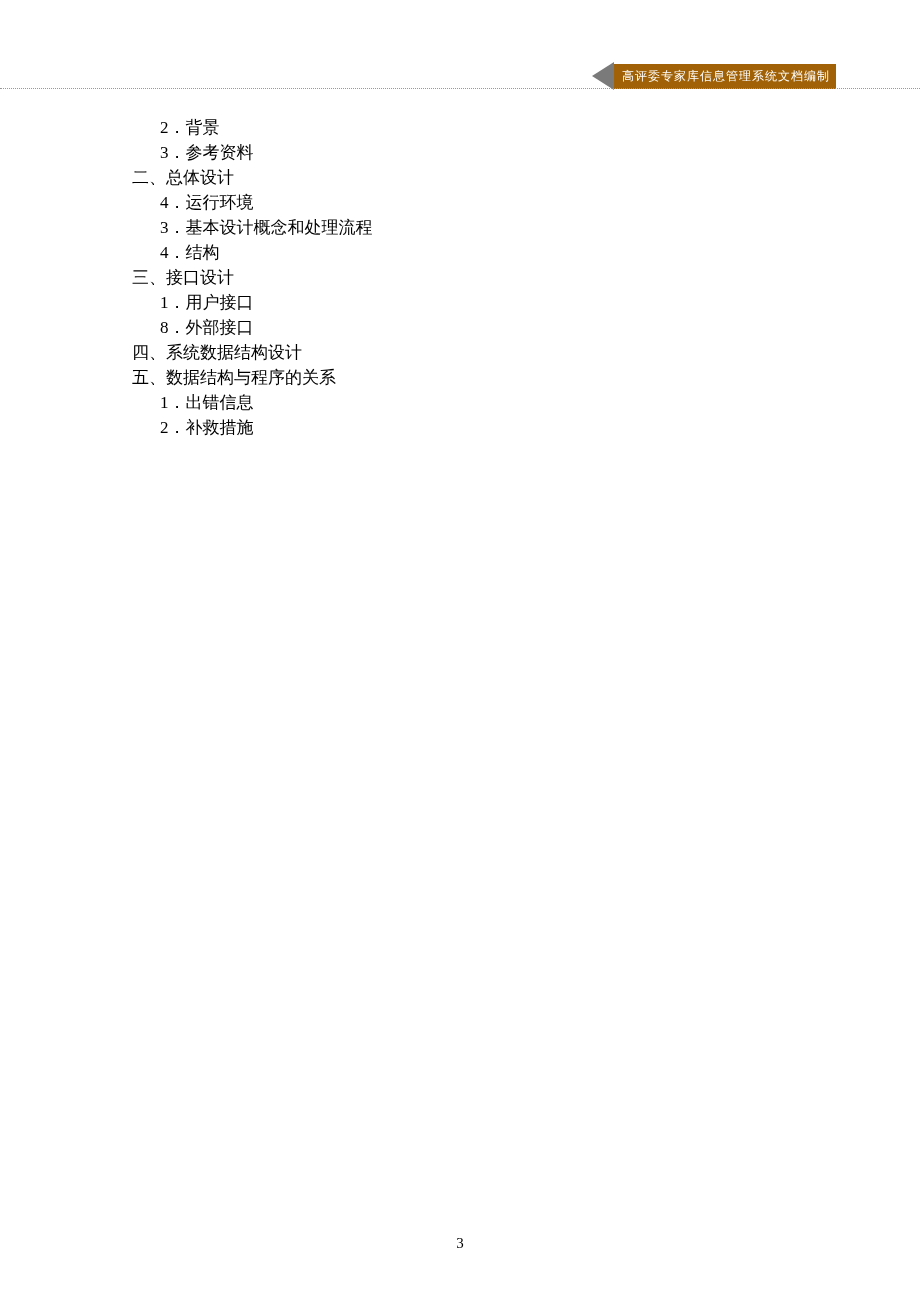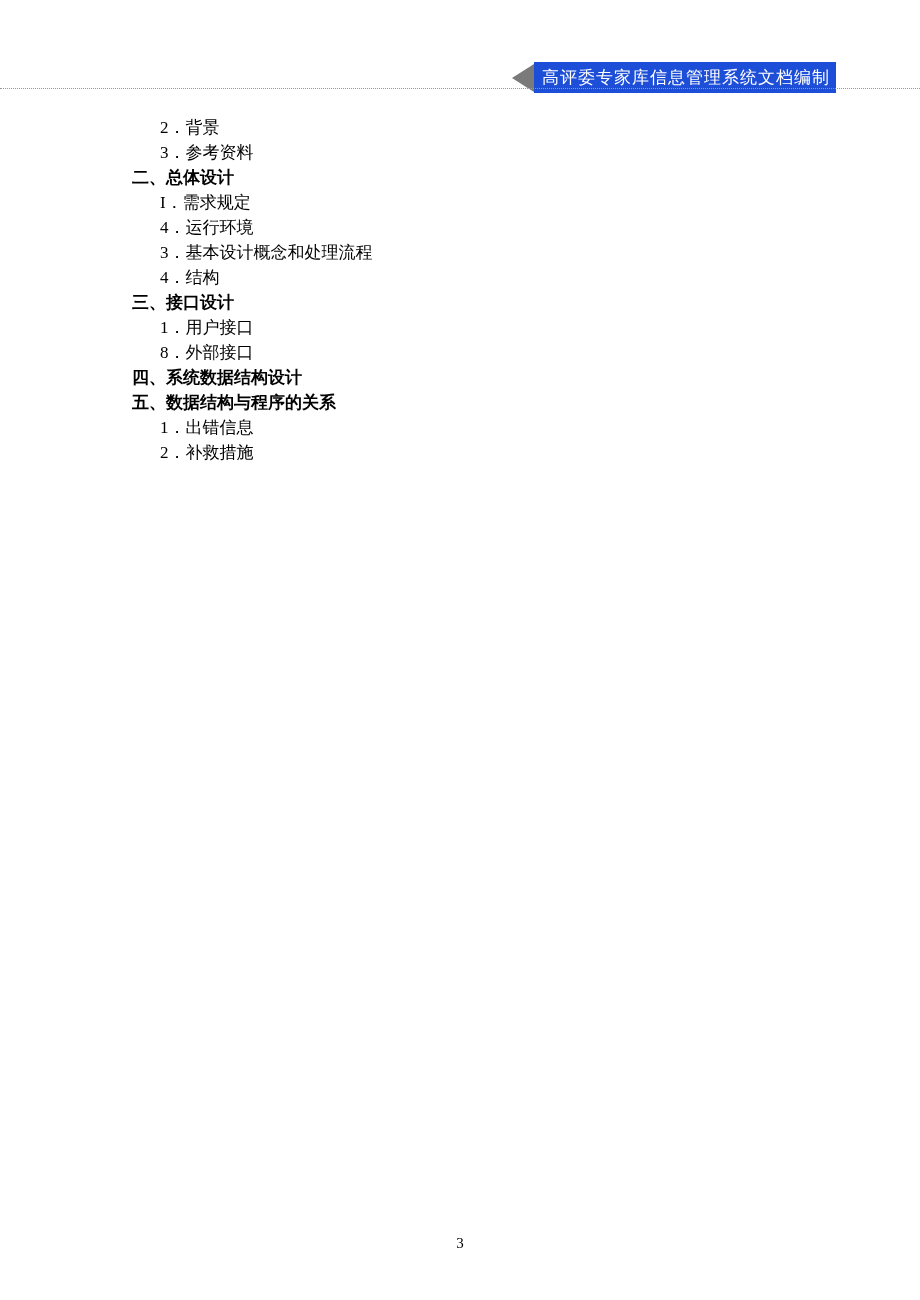--- a/index.html
+++ b/index.html
@@ -22,23 +22,23 @@
       align-items: center;
     }
     .arrow-left {
       width: 0;
       height: 0;
       border-top: 14px solid transparent;
       border-bottom: 14px solid transparent;
       border-right: 22px solid #7a7a7a;
     }
     .banner-body {
-      background: #1d4ed8;
+      background: #a16207;
       color: #ffffff;
-      font-size: 17px;
+      font-size: 12px;
       padding: 4px 6px 4px 8px;
       letter-spacing: 1px;
       font-family: "SimSun", "宋体", serif;
       text-align: center;
     }
     .dotted-line {
       position: absolute;
       top: 88px;
       left: 0;
       right: 0;
@@ -49,21 +49,21 @@
       top: 115px;
       left: 132px;
       font-size: 17px;
       line-height: 25px;
     }
     .sub-item {
       margin-left: 28px;
       font-weight: normal;
     }
     .section-title {
-      font-weight: bold;
+      font-weight: normal;
       margin-left: 0;
     }
     .page-number {
       position: absolute;
       bottom: 48px;
       left: 0;
       right: 0;
       text-align: center;
       font-size: 15px;
       font-family: "Times New Roman", serif;
@@ -77,21 +77,20 @@
   <div class="banner-body">高评委专家库信息管理系统文档编制</div>
 </div>
 
 <div class="dotted-line"></div>
 
 <div class="content">
   <div class="sub-item">2．背景</div>
   <div class="sub-item">3．参考资料</div>
 
   <div class="section-title">二、总体设计</div>
-  <div class="sub-item">I．需求规定</div>
   <div class="sub-item">4．运行环境</div>
   <div class="sub-item">3．基本设计概念和处理流程</div>
   <div class="sub-item">4．结构</div>
 
   <div class="section-title">三、接口设计</div>
   <div class="sub-item">1．用户接口</div>
   <div class="sub-item">8．外部接口</div>
 
   <div class="section-title">四、系统数据结构设计</div>
 

